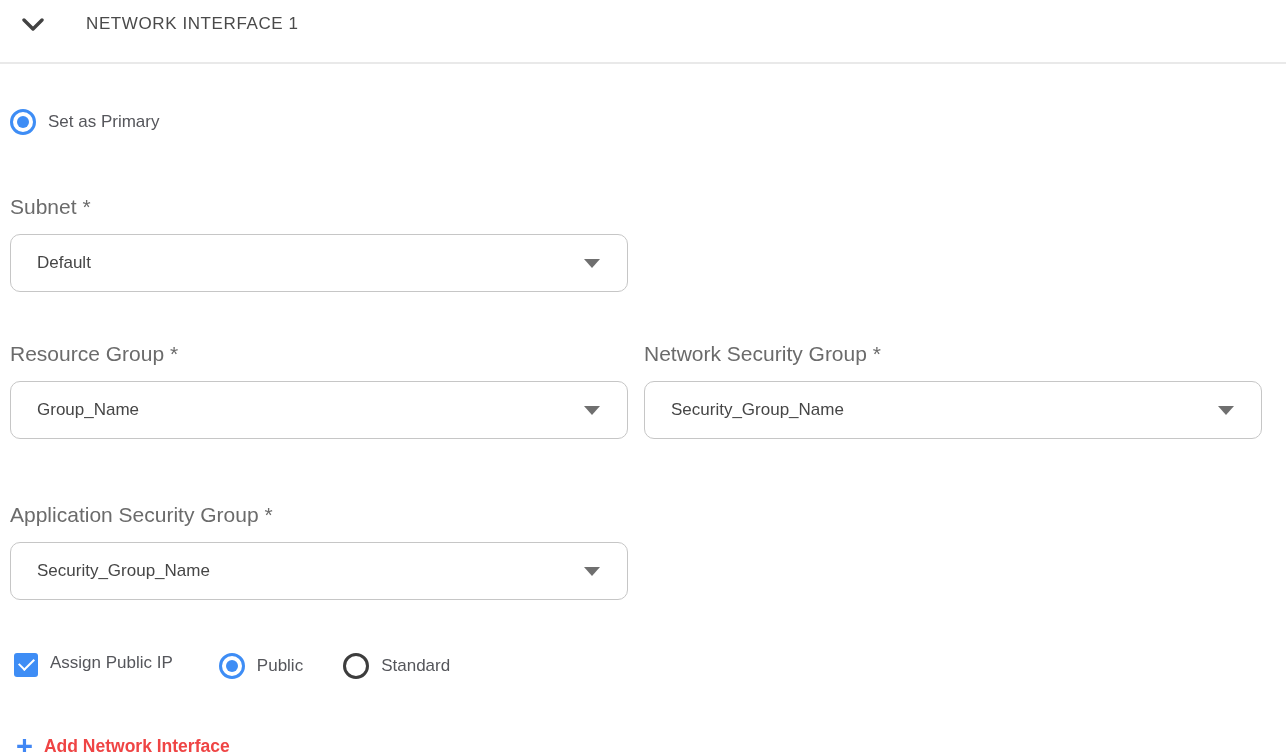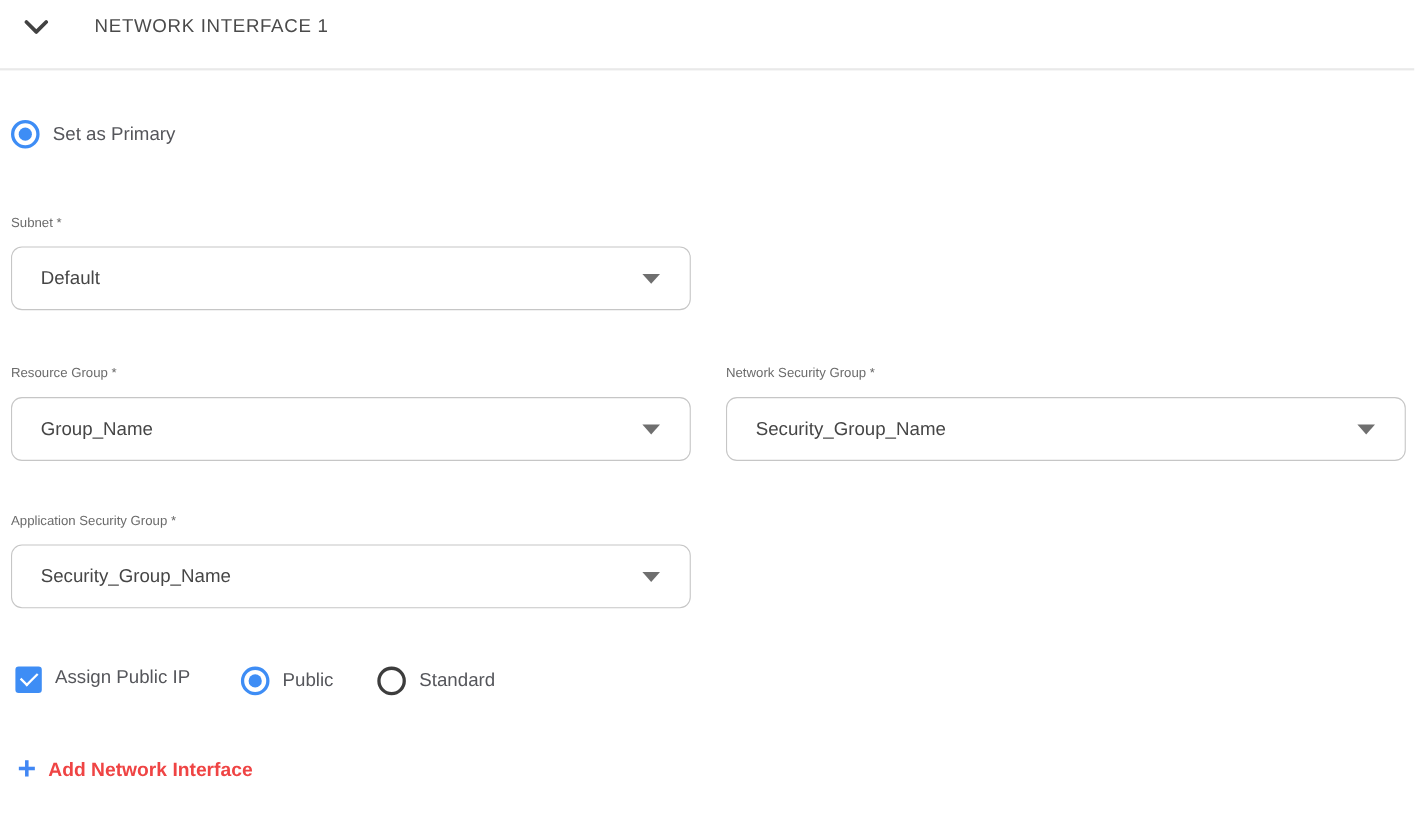--- a/index.html
+++ b/index.html
@@ -66,33 +66,33 @@
     background: #3e8df5;
   }
   .control-label {
     font-size: 17px;
     color: #55565b;
     margin-left: 12px;
   }
 
   
   .field-label {
-    font-size: 12px;
+    font-size: 21px;
     color: #6b6b6b;
     display: block;
     margin-bottom: 15px;
   }
   .field-group { margin-top: 60px; width: 618px; }
   .two-col {
     margin-top: 50px;
     display: grid;
     grid-template-columns: 618px 618px;
-    column-gap: 32px;
-  }
-  .field-group-3 { margin-top: 47px; width: 618px; }
+    column-gap: 16px;
+  }
+  .field-group-3 { margin-top: 64px; width: 618px; }
 
   .select-box {
     width: 100%;
     height: 58px;
     border: 1px solid #c6c6c6;
     border-radius: 10px;
     background: #ffffff;
     display: flex;
     align-items: center;
     padding: 0 44px 0 26px;

